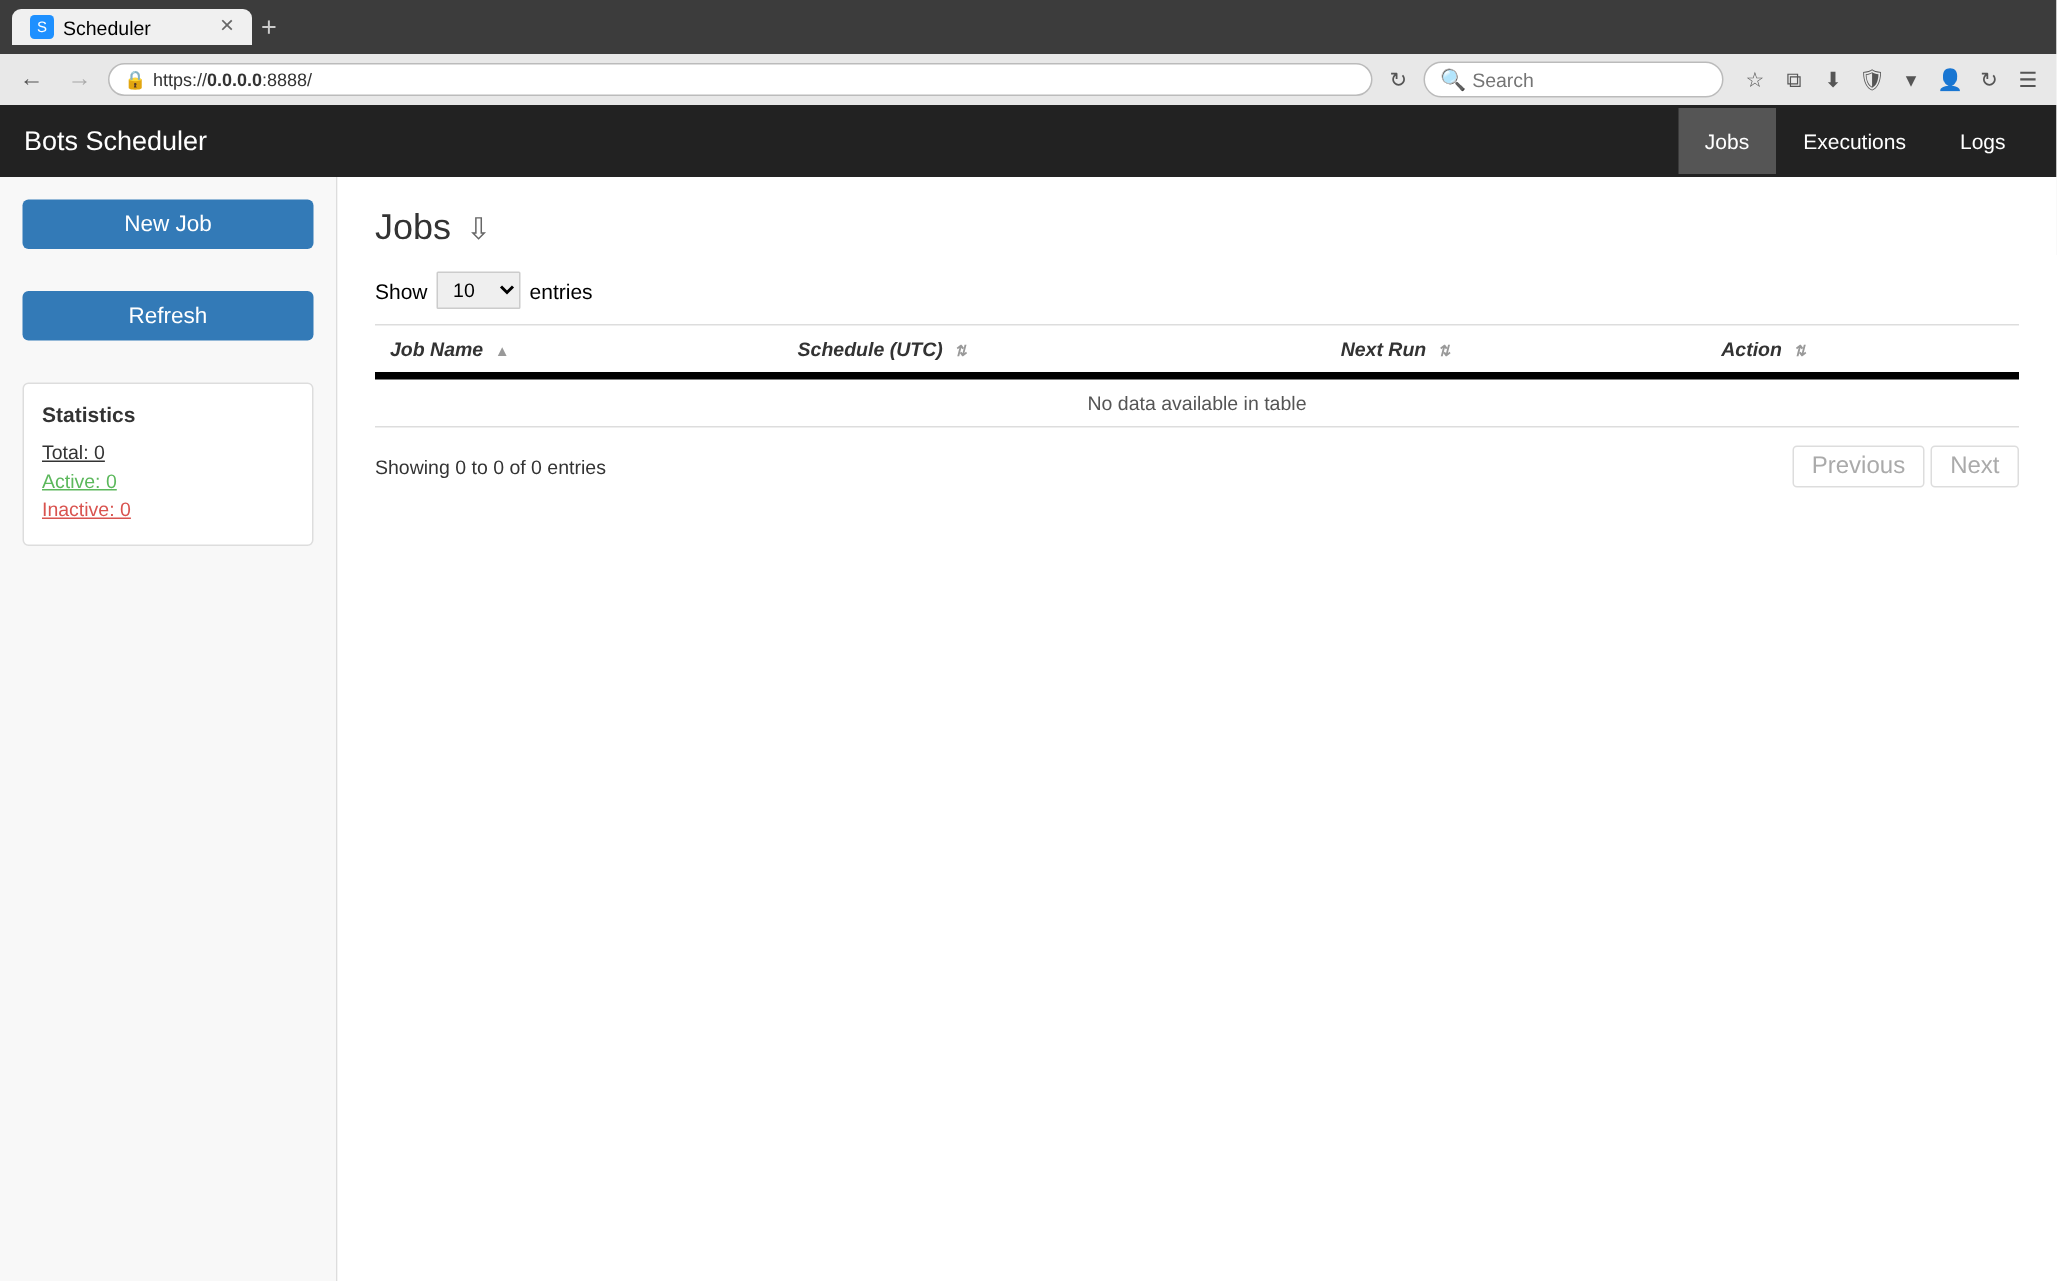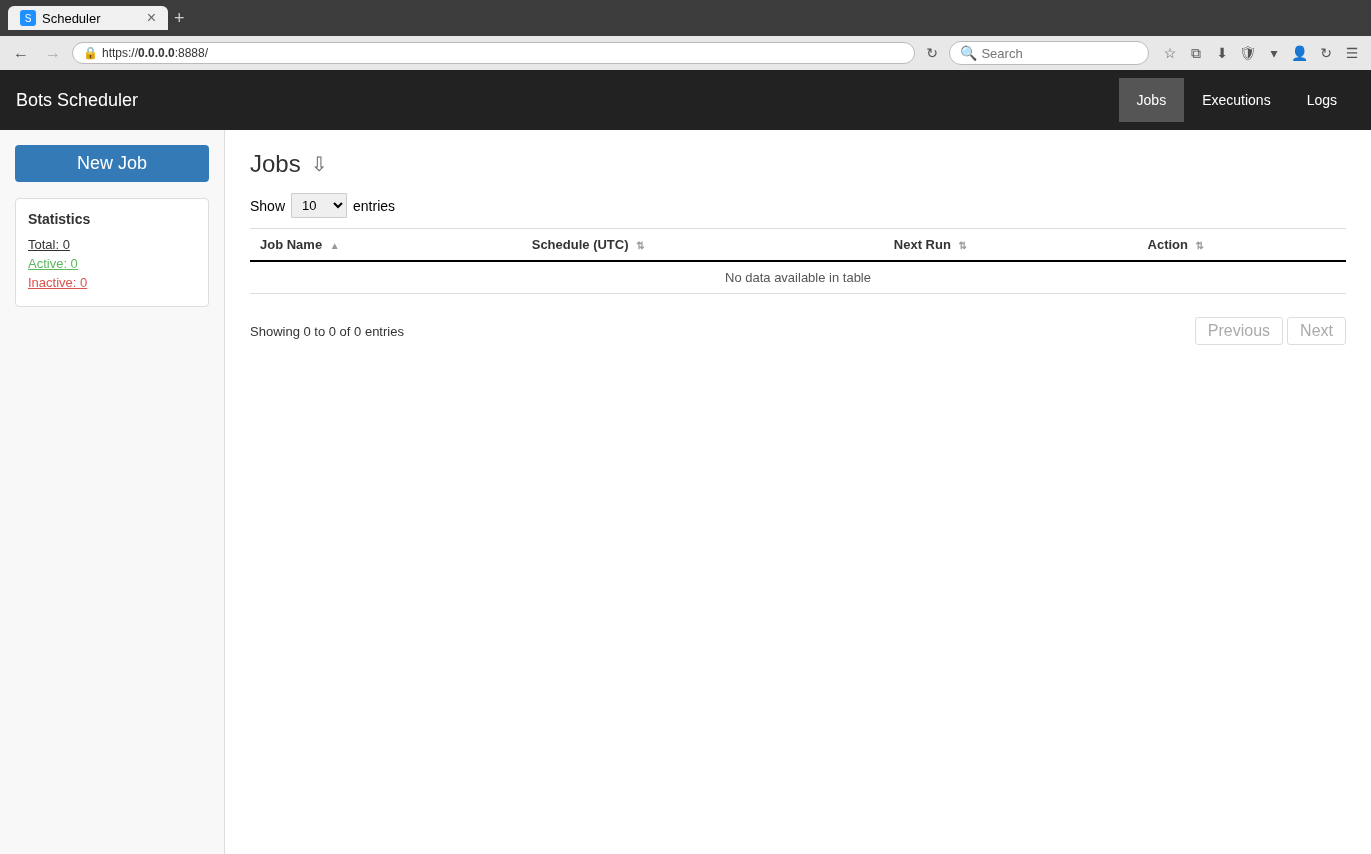--- a/index.html
+++ b/index.html
@@ -19,32 +19,32 @@
     .address-bar { flex: 1; display: flex; align-items: center; background: white; border: 1px solid #bbb; border-radius: 20px; padding: 3px 10px; gap: 4px; }
     .address-bar-url { color: #333; font-size: 12px; }
     .address-bar-secure { color: #666; font-size: 12px; }
     .reload-btn { background: none; border: none; cursor: pointer; color: #555; font-size: 14px; padding: 2px 5px; }
     .search-bar { display: flex; align-items: center; background: white; border: 1px solid #bbb; border-radius: 20px; padding: 3px 10px; gap: 4px; width: 200px; }
     .search-bar input { border: none; outline: none; font-size: 13px; width: 140px; }
     .browser-actions { display: flex; align-items: center; gap: 4px; margin-left: 4px; }
     .browser-icon-btn { width: 22px; height: 22px; border: none; background: none; cursor: pointer; display: flex; align-items: center; justify-content: center; font-size: 14px; color: #555; }
 
     
-    .app-navbar { background: #222; color: white; padding: 0 16px; display: flex; align-items: center; height: 60px; }
+    .app-navbar { background: #222; color: white; padding: 0 16px; display: flex; align-items: center; height: 48px; }
     .app-brand { font-size: 18px; font-weight: normal; flex: 1; }
     .nav-links { display: flex; gap: 0; }
     .nav-link { color: white; padding: 14px 18px; text-decoration: none; font-size: 14px; cursor: pointer; }
     .nav-link.active { background: #555; }
 
     
     .app-body { display: flex; min-height: calc(854px - 100px); }
 
     
     .sidebar { width: 225px; background: #f8f8f8; padding: 15px; border-right: 1px solid #ddd; flex-shrink: 0; }
-    .sidebar-btn { display: block; width: 100%; padding: 8px 16px; margin-bottom: 16px; border: none; border-radius: 4px; cursor: pointer; font-size: 18px; }
+    .sidebar-btn { display: block; width: 100%; padding: 8px 16px; margin-bottom: 28px; border: none; border-radius: 4px; cursor: pointer; font-size: 15px; }
     .btn-primary { background: #337ab7; color: white; }
     .btn-default { background: #337ab7; color: white; }
     .statistics-box { background: white; border: 1px solid #ddd; border-radius: 4px; padding: 12px; margin-top: 16px; }
     .statistics-title { font-size: 14px; font-weight: bold; margin-bottom: 10px; color: #333; }
     .stat-line { font-size: 13px; margin-bottom: 4px; color: #333; text-decoration: underline; }
     .stat-active { color: #5cb85c; }
     .stat-inactive { color: #d9534f; }
 
     
     .main-content { flex: 1; padding: 20px 25px; background: white; }
@@ -53,27 +53,27 @@
 
     
     .table-controls { display: flex; align-items: center; justify-content: space-between; margin-bottom: 10px; }
     .show-entries { display: flex; align-items: center; gap: 6px; font-size: 14px; }
     .entries-select { padding: 3px 6px; border: 1px solid #ccc; border-radius: 1px; font-size: 13px; }
     .search-label { display: flex; align-items: center; gap: 6px; font-size: 14px; }
     .search-input { padding: 4px 8px; border: 1px solid #ccc; border-radius: 3px; font-size: 13px; width: 180px; }
 
     
     .data-table { width: 100%; border-collapse: collapse; font-size: 13px; }
-    .data-table thead th { background: white; border-top: 1px solid #ddd; border-bottom: 2px solid #000000; padding: 8px 10px; text-align: left; font-weight: bold; color: #333; cursor: pointer; white-space: nowrap; }
+    .data-table thead th { background: white; border-top: 1px solid #ddd; border-bottom: 5px solid #000000; padding: 8px 10px; text-align: left; font-weight: bold; color: #333; cursor: pointer; white-space: nowrap; font-style: italic; }
     .data-table thead th .sort-icon { color: #999; font-size: 10px; margin-left: 4px; }
     .data-table tbody tr td { padding: 8px 10px; border-bottom: 1px solid #ddd; color: #555; text-align: center; }
     .no-data { color: #666; }
 
     
-    .pagination-row { display: flex; align-items: center; justify-content: space-between; margin-top: 23px; font-size: 13px; color: #333; }
+    .pagination-row { display: flex; align-items: center; justify-content: space-between; margin-top: 12px; font-size: 13px; color: #333; }
     .pagination-btns { display: flex; gap: 4px; }
     .page-btn { padding: 4px 12px; border: 1px solid #ddd; background: white; border-radius: 3px; cursor: pointer; font-size: 16px; color: #333; }
     .page-btn.disabled { color: #aaa; cursor: default; }
   </style>
 </head>
 <body>
 
 <div class="browser-chrome">
   <div class="browser-tab">
     <div class="tab-favicon">S</div>
@@ -115,20 +115,21 @@
     <a class="nav-link active">Jobs</a>
     <a class="nav-link">Executions</a>
     <a class="nav-link">Logs</a>
   </div>
 </nav>
 
 <div class="app-body">
 
   <aside class="sidebar">
     <button class="sidebar-btn btn-primary">New Job</button>
+    <button class="sidebar-btn btn-default">Refresh</button>
     <div class="statistics-box">
       <div class="statistics-title">Statistics</div>
       <div class="stat-line">Total: 0</div>
       <div class="stat-line stat-active">Active: 0</div>
       <div class="stat-line stat-inactive">Inactive: 0</div>
     </div>
   </aside>
 
   <main class="main-content">
     <h1 class="page-title">

